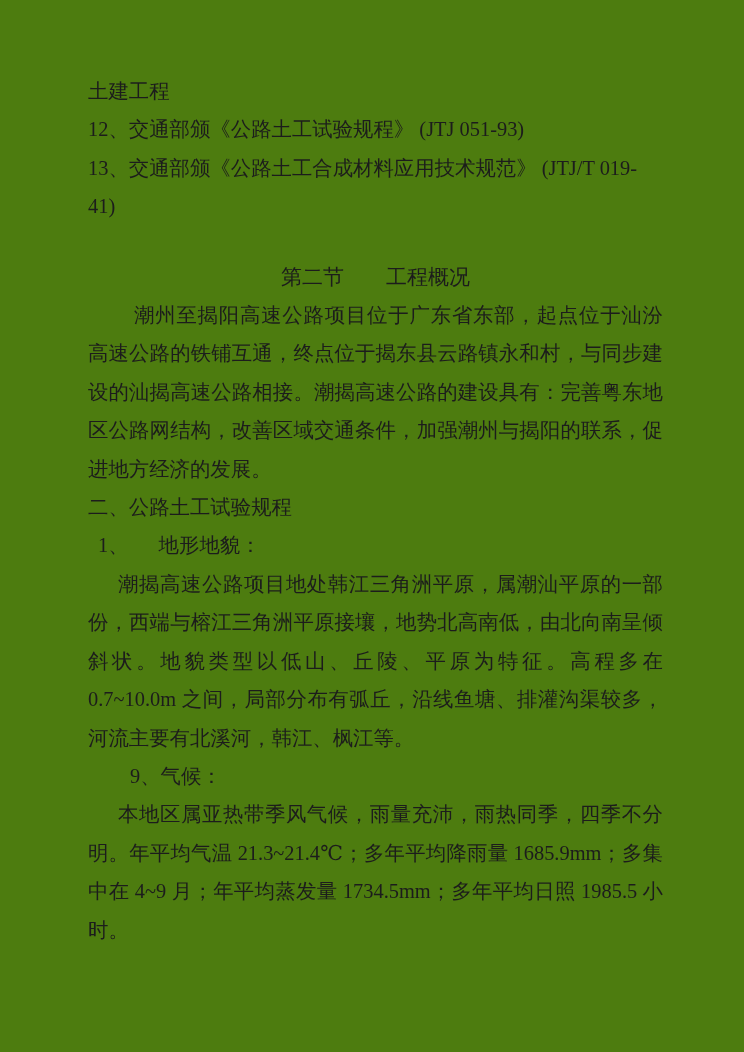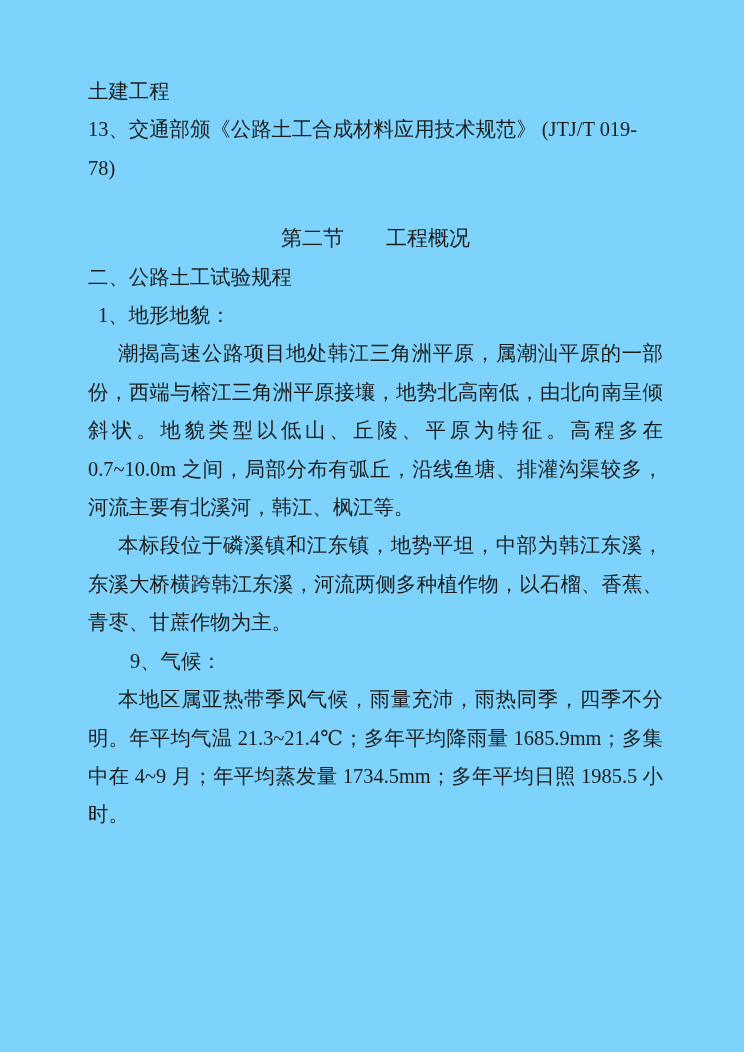--- a/index.html
+++ b/index.html
@@ -4,21 +4,21 @@
 <style>
   html, body {
     margin: 0;
     padding: 0;
     background: #ffffff;
   }
   .page {
     position: relative;
     width: 744px;
     height: 1052px;
-    background: #7dd3fc;
+    background: #4d7c0f;
     overflow: hidden;
     font-family: "Liberation Serif", "DejaVu Serif", serif;
     color: #1c1c1c;
   }
   .content {
     position: absolute;
     left: 88px;
     top: 72px;
     width: 575px;
   }
@@ -39,44 +39,45 @@
     text-align: center;
     font-size: 21px !important;
   }
   .para {
     text-align: justify;
     text-justify: inter-character;
   }
   .indent-lg { text-indent: 46px; }
   .indent    { text-indent: 30px; }
   .sub1 { text-indent: 10px; }
-  .sub1 .sub1-label { }
+  .sub1 .sub1-label { margin-left: 30px; }
   .sub2 { text-indent: 42px; }
 </style>
 </head>
 <body>
 
 <div class="page">
   <div class="content">
 
     <p class="cont">土建工程</p>
 
+    <p class="li">12、交通部颁《公路土工试验规程》 (JTJ 051-93)</p>
 
-    <p class="li">13、交通部颁《公路土工合成材料应用技术规范》 (JTJ/T 019-78)</p>
+    <p class="li">13、交通部颁《公路土工合成材料应用技术规范》 (JTJ/T 019-41)</p>
 
     <h2 class="heading">第二节　　工程概况</h2>
 
 
+    <p class="para indent-lg">潮州至揭阳高速公路项目位于广东省东部，起点位于汕汾高速公路的铁铺互通，终点位于揭东县云路镇永和村，与同步建设的汕揭高速公路相接。潮揭高速公路的建设具有：完善粤东地区公路网结构，改善区域交通条件，加强潮州与揭阳的联系，促进地方经济的发展。</p>
 
     <p>二、公路土工试验规程</p>
 
     <p class="sub1"><span>1、</span><span class="sub1-label">地形地貌：</span></p>
 
     <p class="para indent">潮揭高速公路项目地处韩江三角洲平原，属潮汕平原的一部份，西端与榕江三角洲平原接壤，地势北高南低，由北向南呈倾斜状。地貌类型以低山、丘陵、平原为特征。高程多在 0.7~10.0m 之间，局部分布有弧丘，沿线鱼塘、排灌沟渠较多，河流主要有北溪河，韩江、枫江等。</p>
 
-    <p class="para indent">本标段位于磷溪镇和江东镇，地势平坦，中部为韩江东溪，东溪大桥横跨韩江东溪，河流两侧多种植作物，以石榴、香蕉、青枣、甘蔗作物为主。</p>
 
     <p class="sub2">9、气候：</p>
 
     <p class="para indent">本地区属亚热带季风气候，雨量充沛，雨热同季，四季不分明。年平均气温 21.3~21.4℃；多年平均降雨量 1685.9mm；多集中在 4~9 月；年平均蒸发量 1734.5mm；多年平均日照 1985.5 小时。</p>
 
   </div>
 </div>
 
 </body></html>

